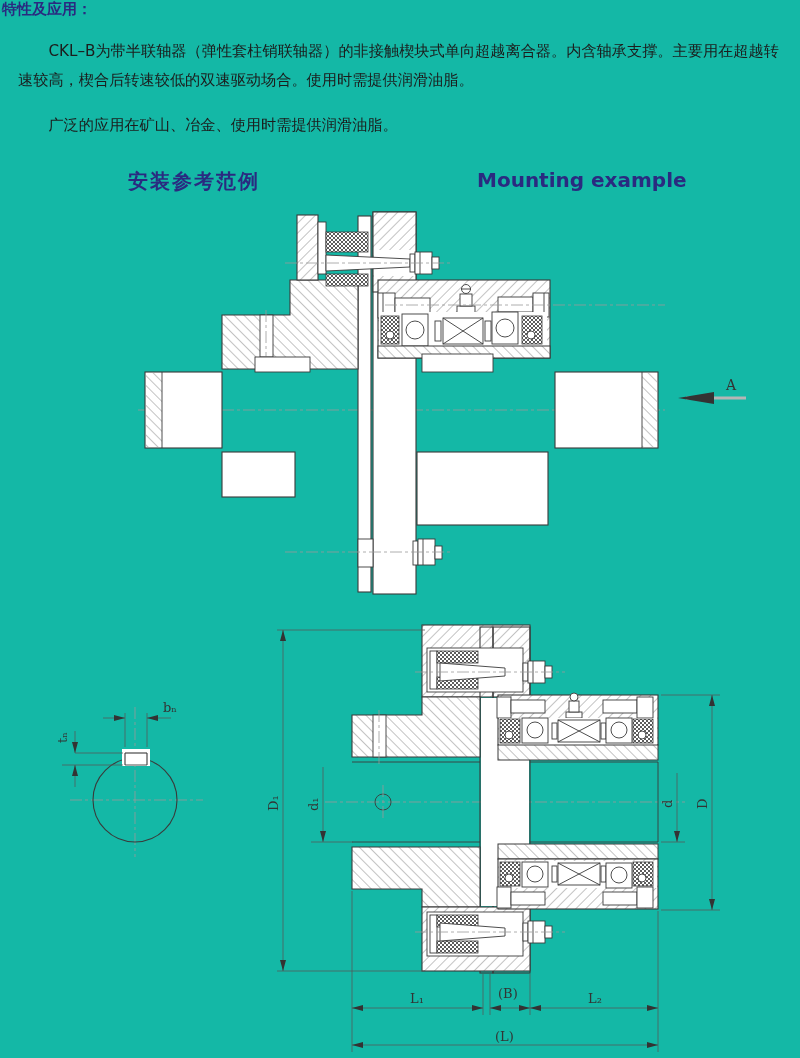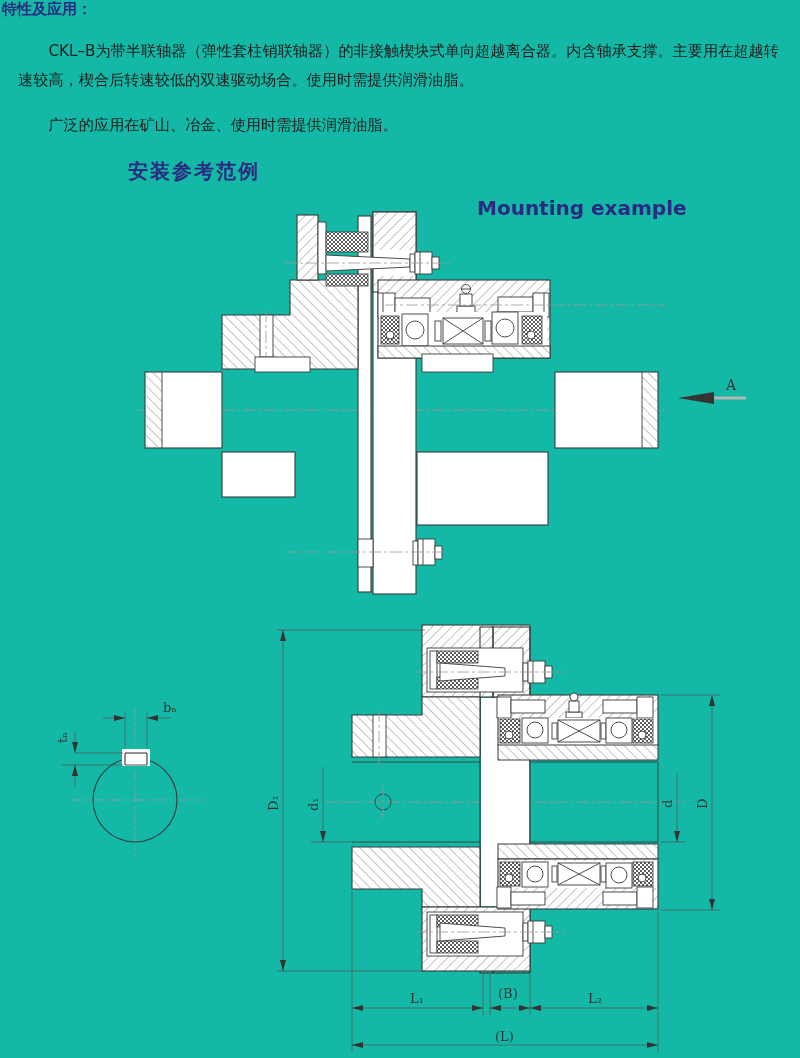--- a/index.html
+++ b/index.html
@@ -1,22 +1,22 @@
 <!DOCTYPE html>
 <html><head>
 <meta charset="utf-8">
 <style>
   html,body{margin:0;padding:0;background:#fff;}
   #page{position:relative;width:800px;height:1058px;background:#14b8a6;overflow:hidden;
         font-family:"DejaVu Sans",sans-serif;}
   .sec-head{position:absolute;top:0;left:2px;font-size:15px;font-weight:bold;color:#2a2a80;}
   .bodytext{position:absolute;top:21px;left:2px;right:3px;color:#1c1c1c;}
   .bodytext p{margin:16px;text-indent:2em;font-size:15.2px;line-height:29px;}
-  .draw-head-cn{position:absolute;top:158px;left:128px;font-size:20px;font-weight:bold;color:#2a2a80;letter-spacing:2px;}
-  .draw-head-en{position:absolute;top:168px;left:477px;font-size:20px;font-weight:bold;color:#2a2a80;margin-top:28px;}
+  .draw-head-cn{position:absolute;top:168px;left:128px;font-size:20px;font-weight:bold;color:#2a2a80;letter-spacing:2px;}
+  .draw-head-en{position:absolute;top:168px;left:477px;font-size:20px;font-weight:bold;color:#2a2a80;}
   svg{position:absolute;overflow:visible;}
   .ol{fill:#ffffff;stroke:#3a3a3a;stroke-width:1.1;}
   .ol2{fill:#ffffff;stroke:#3a3a3a;stroke-width:0.9;}
   .nf{fill:none;stroke:#3a3a3a;stroke-width:1.1;}
   .nf2{fill:none;stroke:#3a3a3a;stroke-width:0.9;}
   .cl{fill:none;stroke:#999;stroke-width:0.8;stroke-dasharray:12 3 3 3;}
   .dim{fill:none;stroke:#555;stroke-width:0.75;}
   .ah{fill:#333;stroke:none;}
   .dlab{font-family:"DejaVu Serif",serif;font-size:13px;fill:#333;}
   .alab{font-family:"DejaVu Serif",serif;font-size:14px;fill:#333;}

